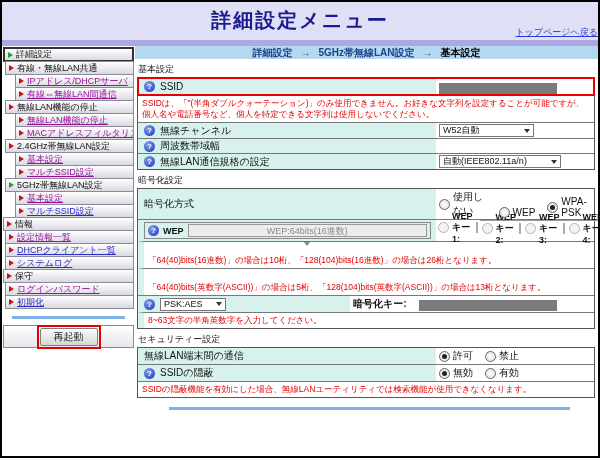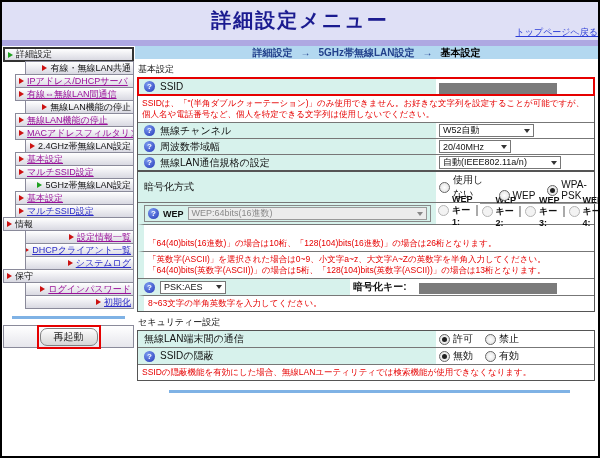--- a/index.html
+++ b/index.html
@@ -13,33 +13,33 @@
   .strip { height:6px; background:#aea8e2; }
   
   .content { display:flex; height:415px; }
   .sidebar { width:133px; flex:none; padding:1px 1px 0 1px; overflow:hidden; }
   .main { flex:1; padding:0 3px 0 2px; overflow:hidden; }
   
   .side-item { height:14px; border:1px solid #8a8a9a; background:linear-gradient(#ffffff,#d9d9e2);
                display:flex; align-items:center; font-size:9px; padding:0 2px; white-space:nowrap; overflow:hidden; cursor:pointer; }
   .side-item + .side-item { margin-top:-1px; }
   .lvl0 { margin-left:0; }
-  .lvl1 { margin-left:22px;justify-content:flex-end; }
+  .lvl1 { margin-left:2px; }
   .lvl2 { margin-left:12px; }
   .root { border:2px solid #333; height:15px; }
   .tri { width:0; height:0; border-left:5px solid #c11; border-top:3.5px solid transparent; border-bottom:3.5px solid transparent; margin:0 3px 0 1px; flex:none; }
   .tri.green { border-left-color:#1fa01f; }
   .side-text { color:#111; }
   .side-link { text-decoration:underline; cursor:pointer; }
   .side-link.visited { color:#991199; }
   .side-link.fresh { color:#2d2dc8; }
   .side-divider { height:3px; background:#7fb2e5; margin:7px 9px 6px 9px; }
   .reboot-row { border:1px solid #8a8a9a; height:23px; display:flex; align-items:center; justify-content:center; background:linear-gradient(#ffffff,#e6e6ec); }
   .annot { border:2px solid #e60000; padding:1px; display:inline-flex; }
-  .btn { background:linear-gradient(#fdfdfd,#d6d6d6); border:1px solid #808080; border-radius:7px; font-size:10px;
+  .btn { background:linear-gradient(#fdfdfd,#d6d6d6); border:1px solid #808080; border-radius:2px; font-size:10px;
          padding:1px 13px; font-family:Liberation Mono, monospace; cursor:pointer; color:#222; }
   
   .crumbbar { height:13px; background:#b3d8f0; display:flex; justify-content:center; align-items:center; gap:8px;
               font-size:10px; color:#22418c; margin:0 -3px 0 -2px; font-weight:bold; }
   .crumb-last { color:#000; }
   
   .sec-label { font-size:9px; color:#111; margin:4px 0 1px 1px; }
   .tbl { border:1px solid #555; background:#fff; }
   .row { display:flex; align-items:stretch; min-height:15px; }
   .row + .row, .row + .wep-row, .wep-row + .row { border-top:1px solid #777; }
@@ -50,21 +50,21 @@
   .help { width:11px; height:11px; border-radius:50%; background:radial-gradient(circle at 35% 30%, #7b9bf0, #2436b8);
           color:#fff; font-size:8px; font-weight:bold; display:flex; align-items:center; justify-content:center; flex:none; cursor:pointer; }
   .redact { background:#7b7b7b; height:11px; display:inline-block; }
   .ssid-redact { width:118px; }
   .key-redact { width:138px; }
   .note { color:#e60000; font-size:8.5px; line-height:1.3; padding:2px 4px; }
   .inner-note { border-left:6px solid #d7f2ec; }
   .select { border:1px solid #777; background:#fff; height:13px; display:flex; align-items:center; font-size:9px;
             padding:0 3px; justify-content:space-between; gap:4px; cursor:pointer; color:#111; }
   .select .dn { width:0; height:0; border-top:4px solid #333; border-left:3.5px solid transparent; border-right:3.5px solid transparent; flex:none; }
-  .select.disabled { background:#ececec; color:#8a8a8a; border-color:#999; cursor:default; }
+  .select.disabled { background:#ececec; color:#8a8a8a; border-color:#999; cursor:default;flex-direction:column; }
   .select.disabled .dn { border-top-color:#888; }
   .w95 { width:95px; } .w72 { width:72px; } .w122 { width:122px; } .w66 { width:66px; }
   .radio-opt { display:flex; align-items:center; gap:3px; cursor:pointer; }
   .radio { width:11px; height:11px; border-radius:50%; border:1px solid #666; background:radial-gradient(#fff,#ddd); position:relative; flex:none; }
   .radio.on::after { content:""; position:absolute; inset:2px; background:#222; border-radius:50%; }
   .radio.disabled { border-color:#b5b5b5; background:#f3f3f3; cursor:default; }
   
   .wep-row { display:flex; align-items:stretch; }
   .wep-left { width:298px; flex:none; background:#d7f2ec; padding:2px 5px 2px 6px; }
   .wep-inner { border:1px solid #888; display:flex; align-items:center; gap:4px; padding:1px 3px; }
@@ -219,41 +219,36 @@
               <span>W52自動</span>
                 <span class="dn"></span>
             </div>
           </div>
         </div>
         <div class="row">
           <div class="cell-label">
             <span class="help">?</span>
             <span>周波数帯域幅</span>
           </div>
-          <div class="cell-value">
-            <div class="select w72">
-              <span>20/40MHz</span>
-                <span class="dn"></span>
-            </div>
-          </div>
         </div>
         <div class="row">
           <div class="cell-label">
             <span class="help">?</span>
             <span>無線LAN通信規格の設定</span>
           </div>
           <div class="cell-value">
             <div class="select w122">
               <span>自動(IEEE802.11a/n)</span>
                 <span class="dn"></span>
             </div>
           </div>
         </div>
       </div>
 
+      <div class="sec-label">暗号化設定</div>
       <div class="tbl">
         <div class="row">
           <div class="cell-label">
             <span>暗号化方式</span>
           </div>
           <div class="cell-value">
             <span class="radio-opt">
                 <span class="radio"></span>
                 <span>使用しない</span>
               </span>
@@ -304,21 +299,21 @@
         </div>
 
         <div class="row inner-note">
           <div class="note">
             <br>
             <span>「64(40)bits(16進数)」の場合は10桁、「128(104)bits(16進数)」の場合は26桁となります。</span>
           </div>
         </div>
         <div class="row inner-note">
           <div class="note">
-            <span>「英数字(ASCII)」を選択された場合は0~9、小文字a~z、大文字A~Zの英数字を半角入力してください。</span><br>
+            <br>
             <span>「64(40)bits(英数字(ASCII))」の場合は5桁、「128(104)bits(英数字(ASCII))」の場合は13桁となります。</span>
           </div>
         </div>
 
         <div class="row">
           <div class="psk-left">
             <span class="help">?</span>
             <div class="select w66">
               <span>PSK:AES</span>
                 <span class="dn"></span>

